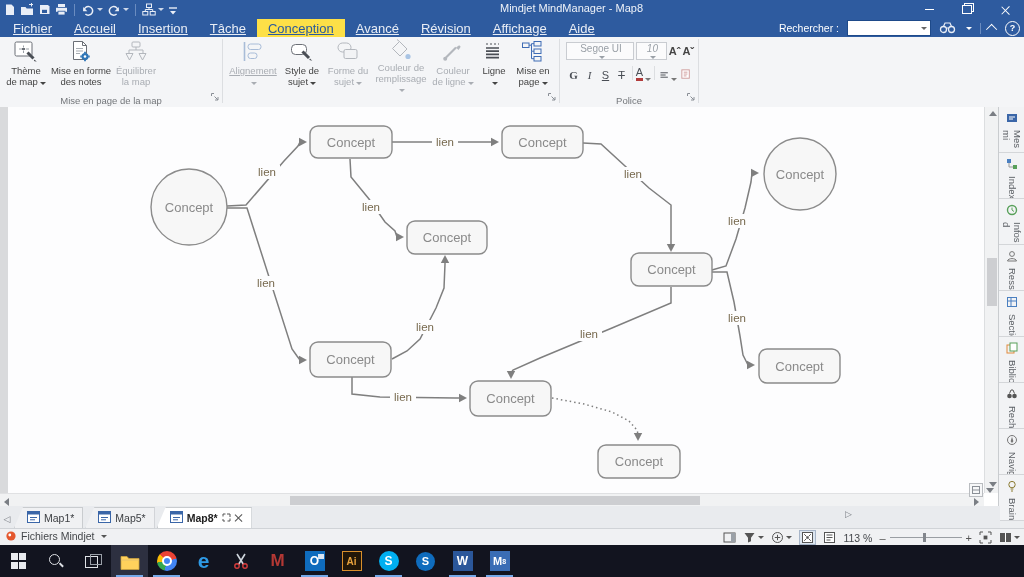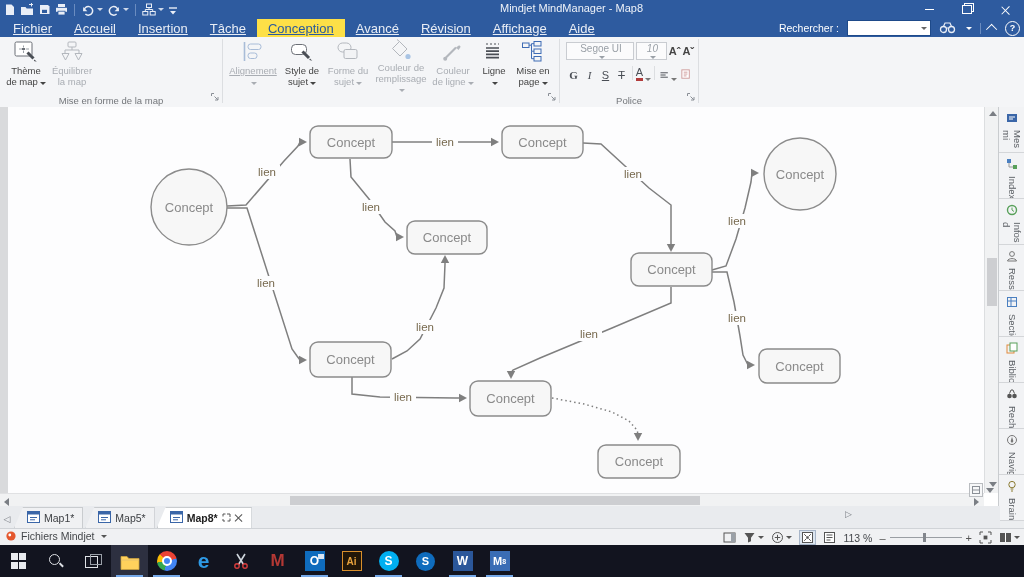--- a/index.html
+++ b/index.html
@@ -228,33 +228,47 @@
                 <rect x="2" y="2" width="17" height="14" rx="1.5" fill="#fff" stroke="#6b6f76"></rect>
                 <path d="M6 9h3M12.8 9h3.2M10.5 5.5v2M10.5 10.5v2.5" stroke="#9aa0a7"></path>
                 <rect x="9" y="8" width="3" height="2" fill="#6b6f76"></rect>
                 <path d="M14.5 12.5l6 6" stroke="#4a4e55" stroke-width="3"></path>
                 <path d="M21.5 19.5l2.3 2.3-3-.7z" fill="#4a4e55"></path>
               </svg>
             </div>
             <div>Thème</div>
             <div><span>de map</span><span class="cdown"></span></div>
           </div>
+          <div class="bigbtn" style="width: 64px;">
+            <div class="bicon">
+              <svg width="26" height="24" viewBox="0 0 26 24" fill="none">
+                <path d="M5.5 1.5h9l4 4v14h-13z" fill="#fff" stroke="#6b6f76"></path>
+                <path d="M14.5 1.5v4h4" stroke="#6b6f76"></path>
+                <path d="M8 8.5h7M8 11h7M8 13.5h4" stroke="#a6abb1"></path>
+                <circle cx="17" cy="16.5" r="3.6" fill="#2e75b6"></circle>
+                <circle cx="17" cy="16.5" r="1.3" fill="#fff"></circle>
+                <path d="M17 11.8v1.4M17 19.8v1.4M12.3 16.5h1.4M20.3 16.5h1.4" stroke="#2e75b6" stroke-width="1.8"></path>
+              </svg>
+            </div>
+            <div>Mise en forme</div>
+            <div><span>des notes</span></div>
+          </div>
           <div class="bigbtn disabled" style="width: 46px;">
             <div class="bicon">
               <svg width="26" height="24" viewBox="0 0 26 24" fill="none">
                 <rect x="9" y="2" width="8" height="5" rx="1" stroke="#b3b7bd"></rect>
                 <path d="M13 7v3M6 13v-3h14v3" stroke="#b3b7bd"></path>
                 <path d="M3 13.5h7L6.5 20zM16 13.5h7L19.5 20z" stroke="#b3b7bd"></path>
               </svg>
             </div>
             <div>Équilibrer</div>
             <div><span>la map</span></div>
           </div>
         </div>
-      <div class="gfooter">Mise en forme de la map</div>
+      <div class="gfooter">Mise en page de la map</div>
       <div class="launcher"><svg width="10" height="10" viewBox="0 0 10 10" fill="none">
             <path d="M1.5 4V1.5H4" stroke="#8a8f96"></path>
             <path d="M4.5 4.5L8 8" stroke="#8a8f96"></path>
             <path d="M8 5v3H5" stroke="#8a8f96"></path>
           </svg></div>
     </div>
     <div class="gsep"></div>
     <div class="rgroup" id="group-objects" style="width:336px">
       <div class="btn-row">
           <div class="bigbtn disabled" style="width: 54px; text-decoration: underline;">

